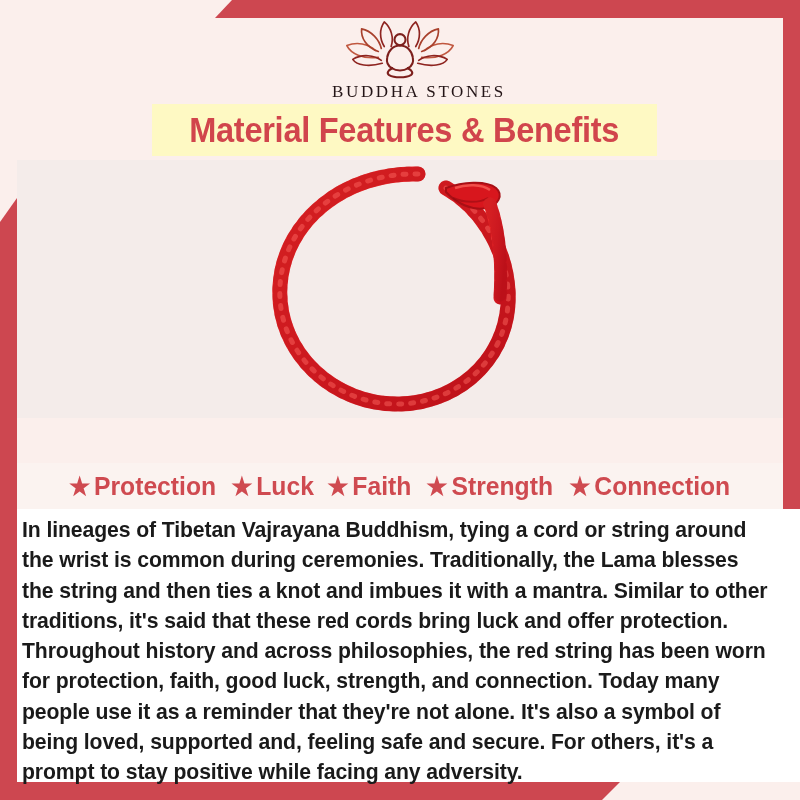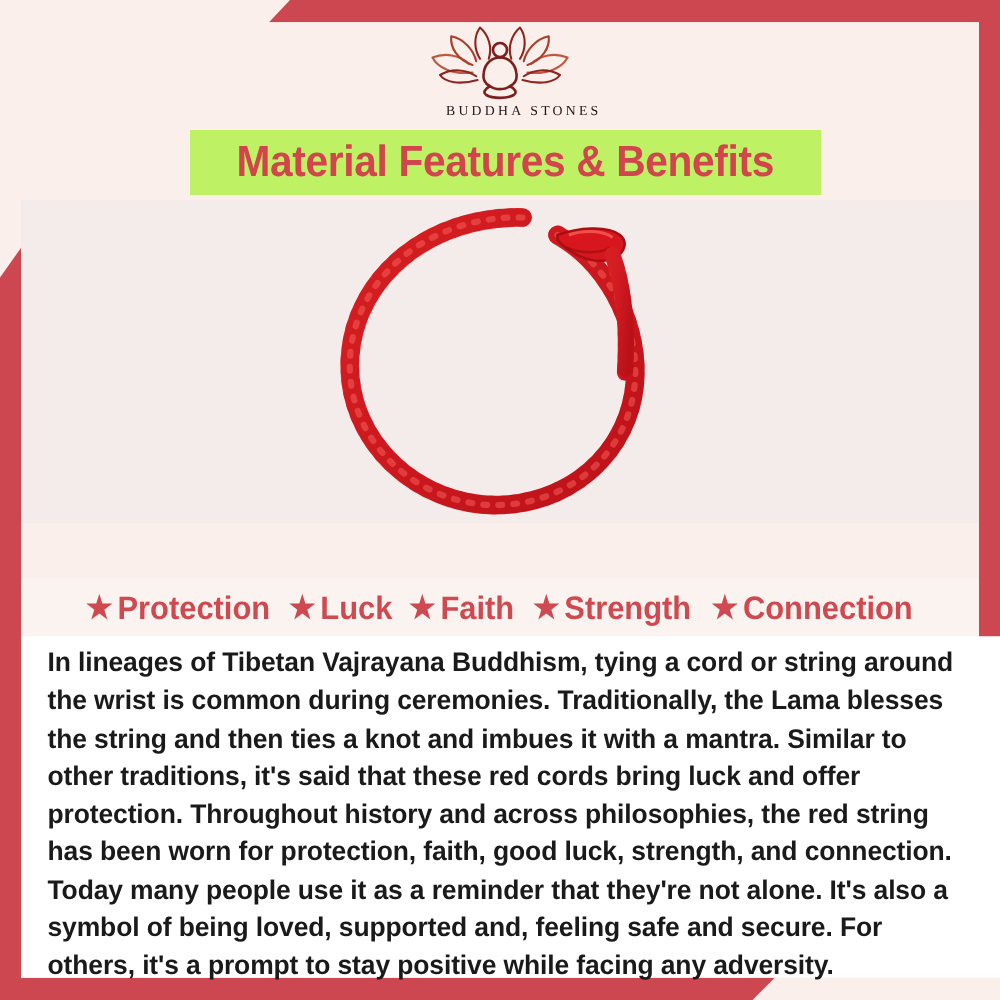--- a/index.html
+++ b/index.html
@@ -34,29 +34,29 @@
   
   .header{
     position:absolute;top:18px;left:17px;right:17px;height:84px;
     display:flex;flex-direction:column;align-items:center;justify-content:flex-start;
     background:#fbefec;
   }
   .logo-mark{width:132px;height:64px;display:block;}
   .logo-word{
     margin-top:1px;
     font-family:"Liberation Serif", serif;
-    font-size:11px;letter-spacing:2.6px;color:#231416;font-weight:400;
+    font-size:17px;letter-spacing:2.6px;color:#231416;font-weight:400;
     white-space:nowrap;
     margin-left:38px;
   }
 
   
   .title-band{
     position:absolute;top:104px;left:152px;width:505px;height:52px;
-    background:#bef264;
+    background:#fef9c3;
     display:flex;align-items:center;justify-content:center;
   }
   .title-text{
     font-size:35px;font-weight:bold;color:#d1454c;
     letter-spacing:-0.3px;
     transform:scaleX(0.93);
     white-space:nowrap;
     font-family:"Liberation Sans", sans-serif;
   }
 
@@ -99,21 +99,21 @@
   .benefit + .benefit{margin-left:9px;}
   .benefit .star{
     font-size:25px;line-height:1;color:#cf4a50;margin-right:4px;
     display:inline-block;
   }
 
   
   .body-block{
     position:absolute;top:509px;left:17px;right:0;bottom:18px;
     background:#ffffff;
-    padding:6px 14px 0 21px;
+    padding:6px 14px 0 5px;
     box-sizing:border-box;
   }
   .body-text{
     margin:0;
     font-size:21.5px;
     line-height:30.3px;
     color:#1a1a1a;
     font-weight:bold;
     letter-spacing:-0.1px;
     transform:scaleX(0.985);

